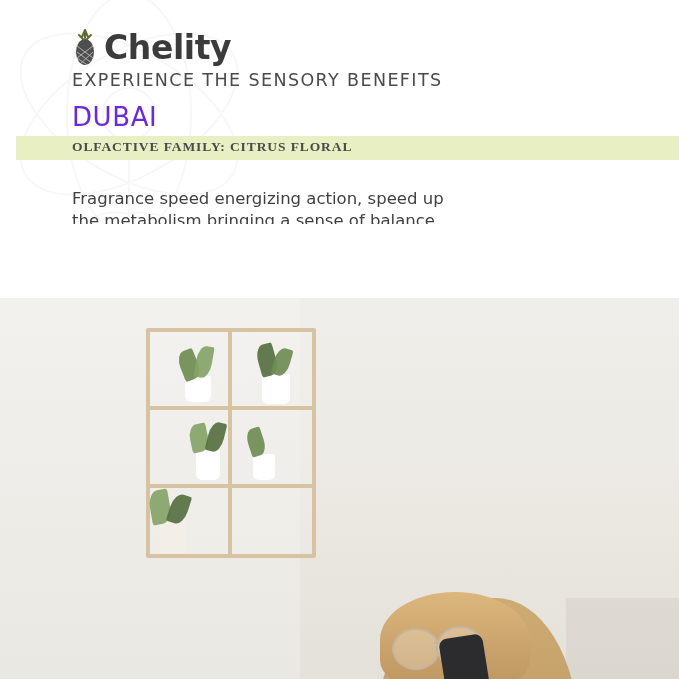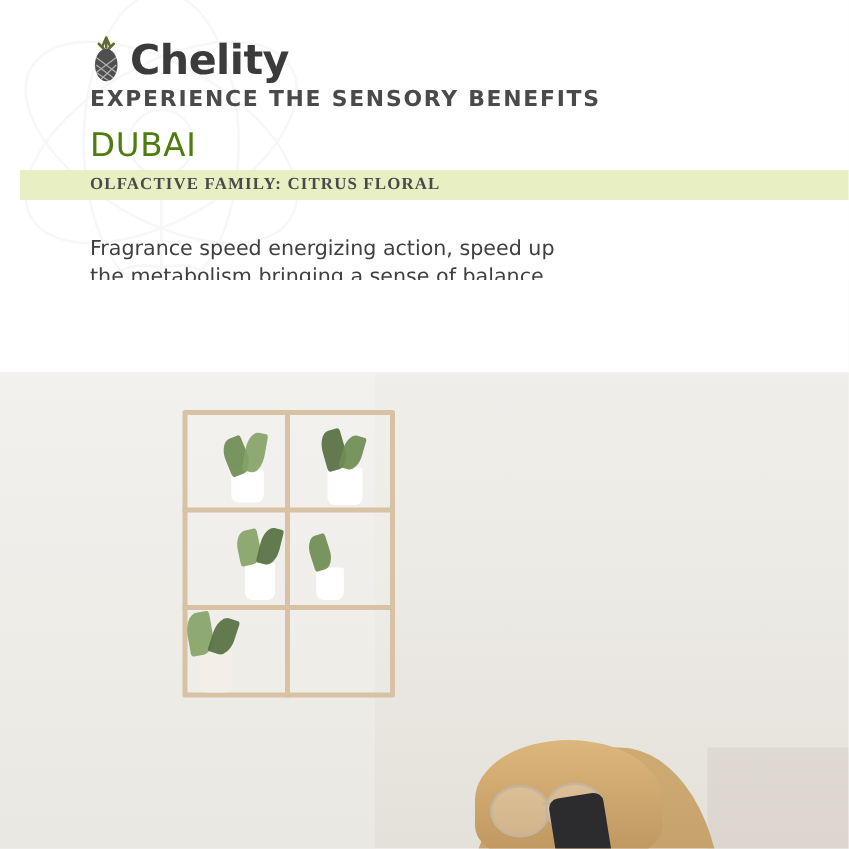--- a/index.html
+++ b/index.html
@@ -65,34 +65,34 @@
     letter-spacing: -0.4px;
     line-height: 36px;
   }
 
   .tagline {
     position: absolute;
     left: 56px;
     top: 70px;
     font-family: "DejaVu Sans", sans-serif;
     font-size: 17.5px;
-    font-weight: bold;
+    font-weight: normal;
     color: #4a4a4a;
     letter-spacing: 1.4px;
     white-space: nowrap;
   }
 
   .title {
     position: absolute;
     left: 56px;
     top: 102px;
     font-family: "DejaVu Sans", sans-serif;
     font-size: 26px;
     font-weight: normal;
-    color: #4d7c0f;
+    color: #6d28d9;
     letter-spacing: 0.6px;
   }
 
   .family-band {
     position: absolute;
     left: 0;
     top: 136px;
     width: 679px;
     height: 24px;
     background: #e8efc3;

